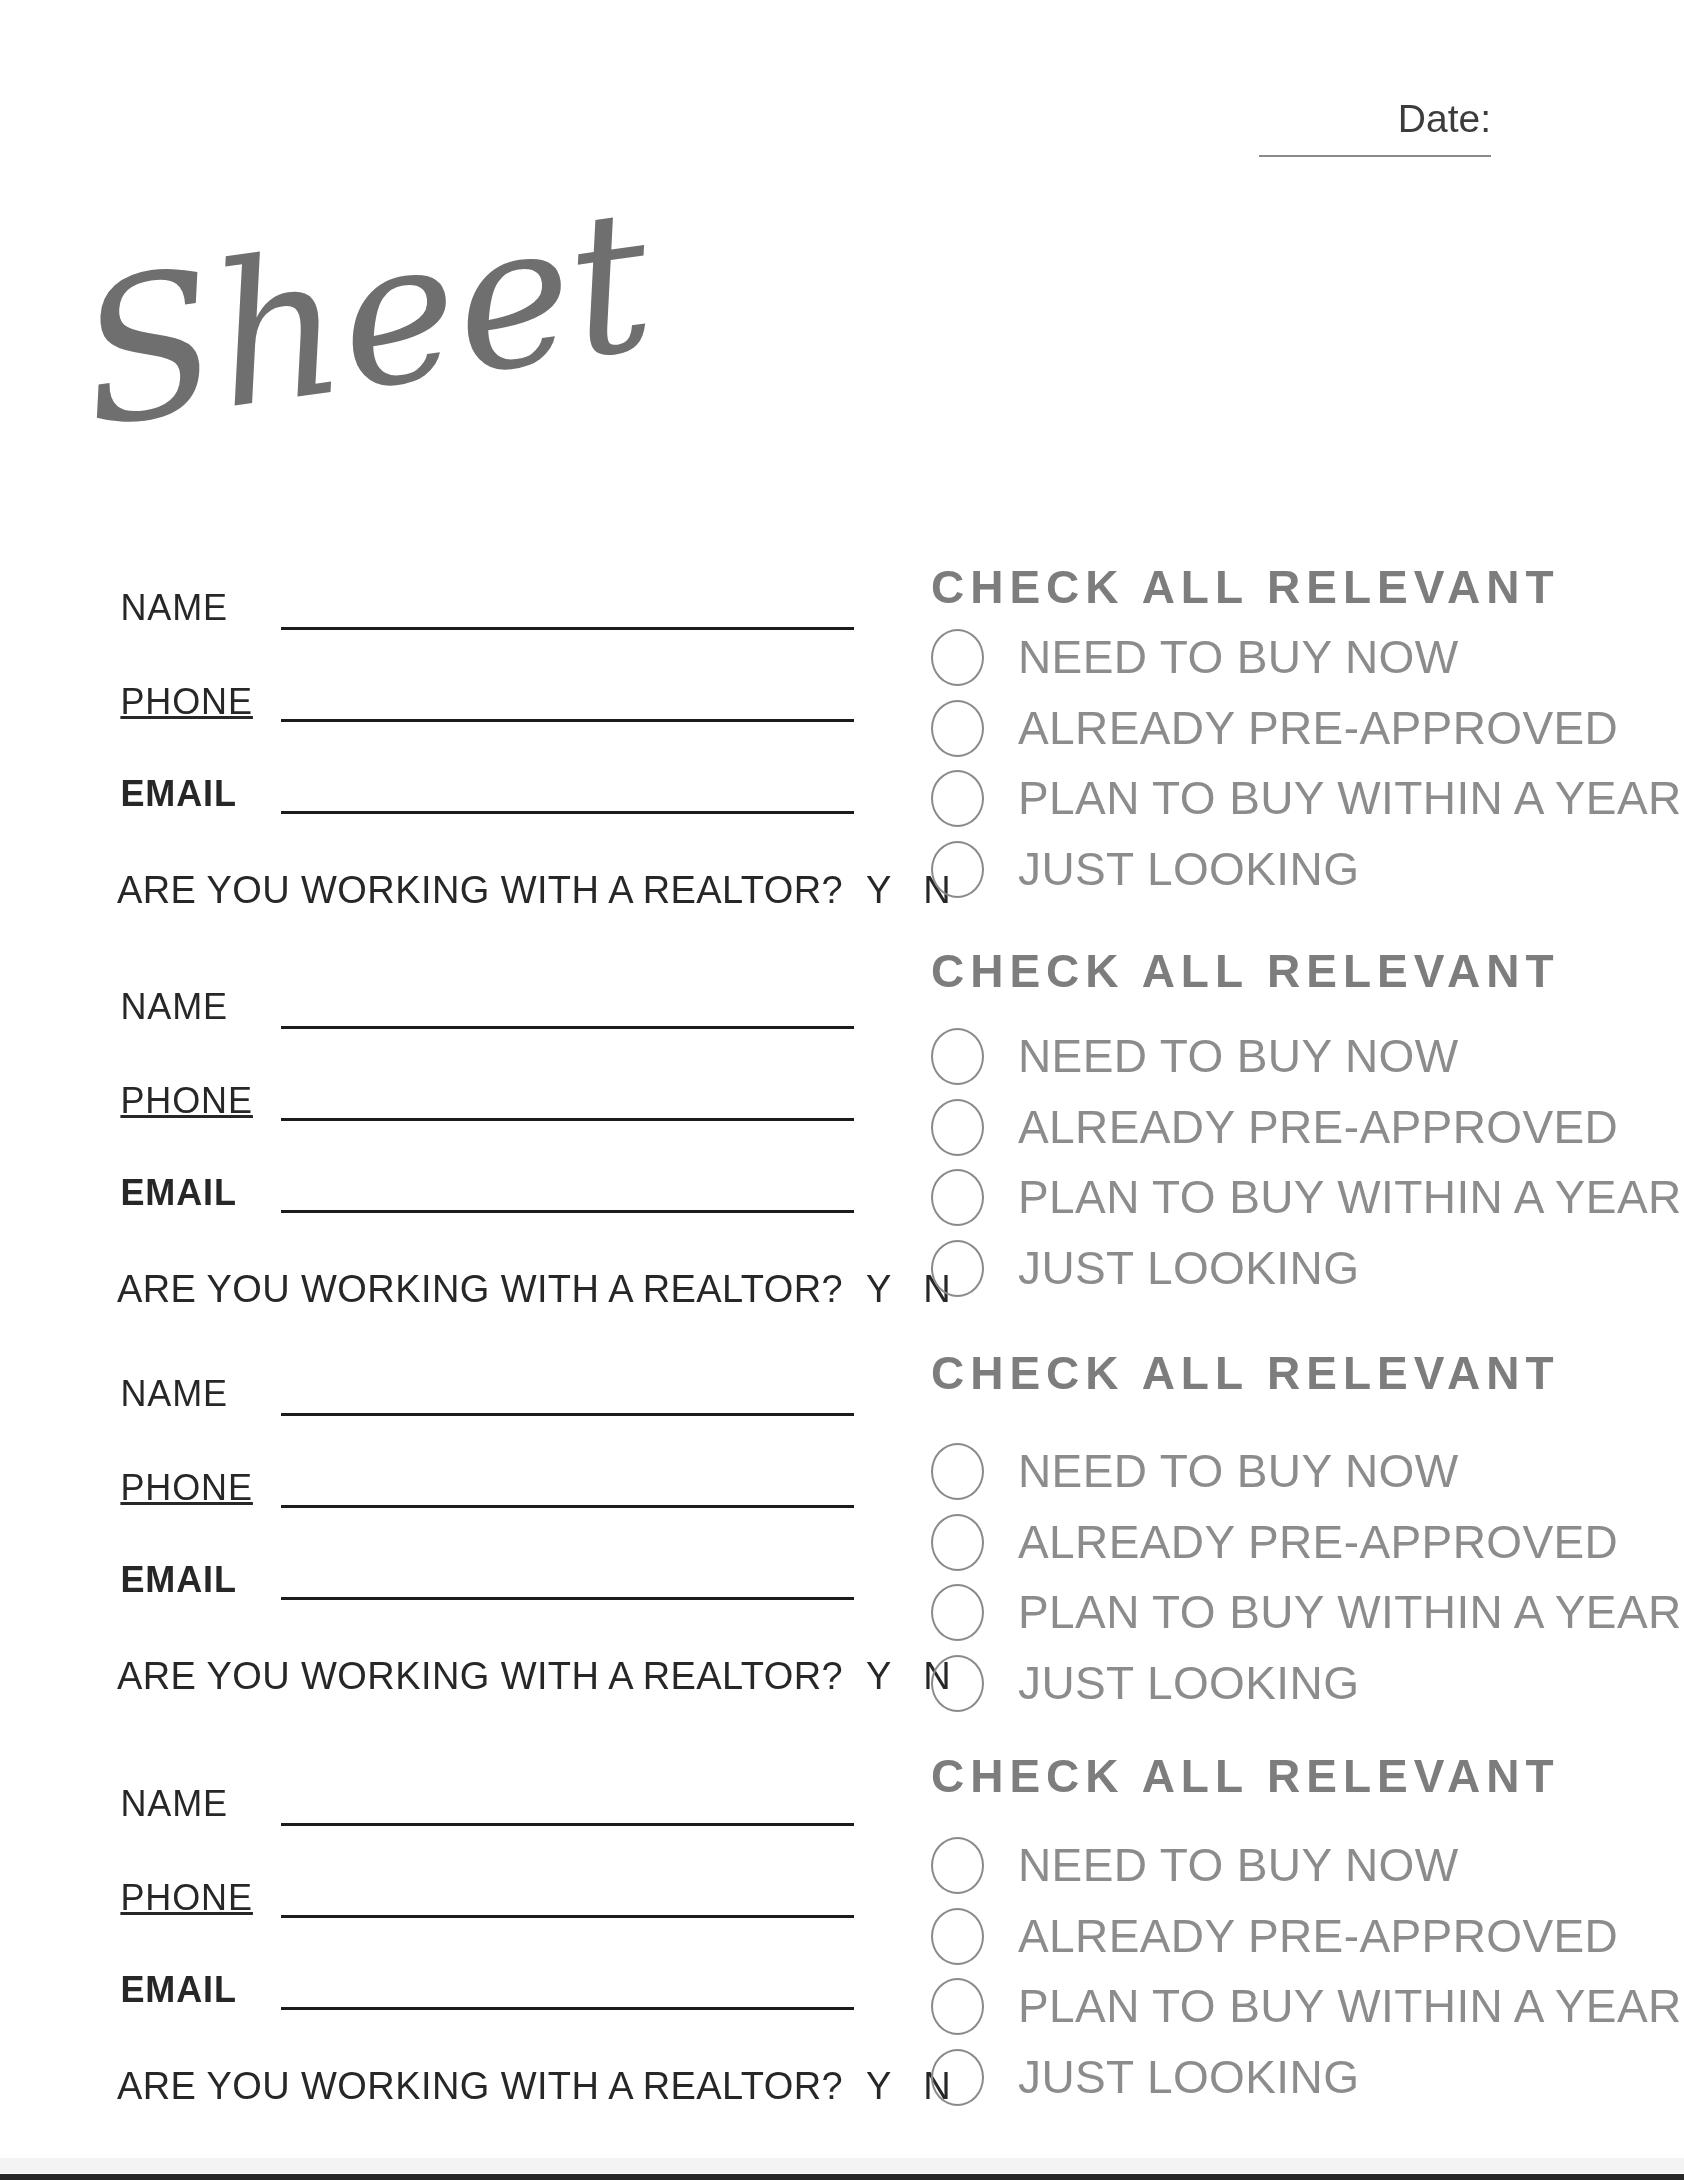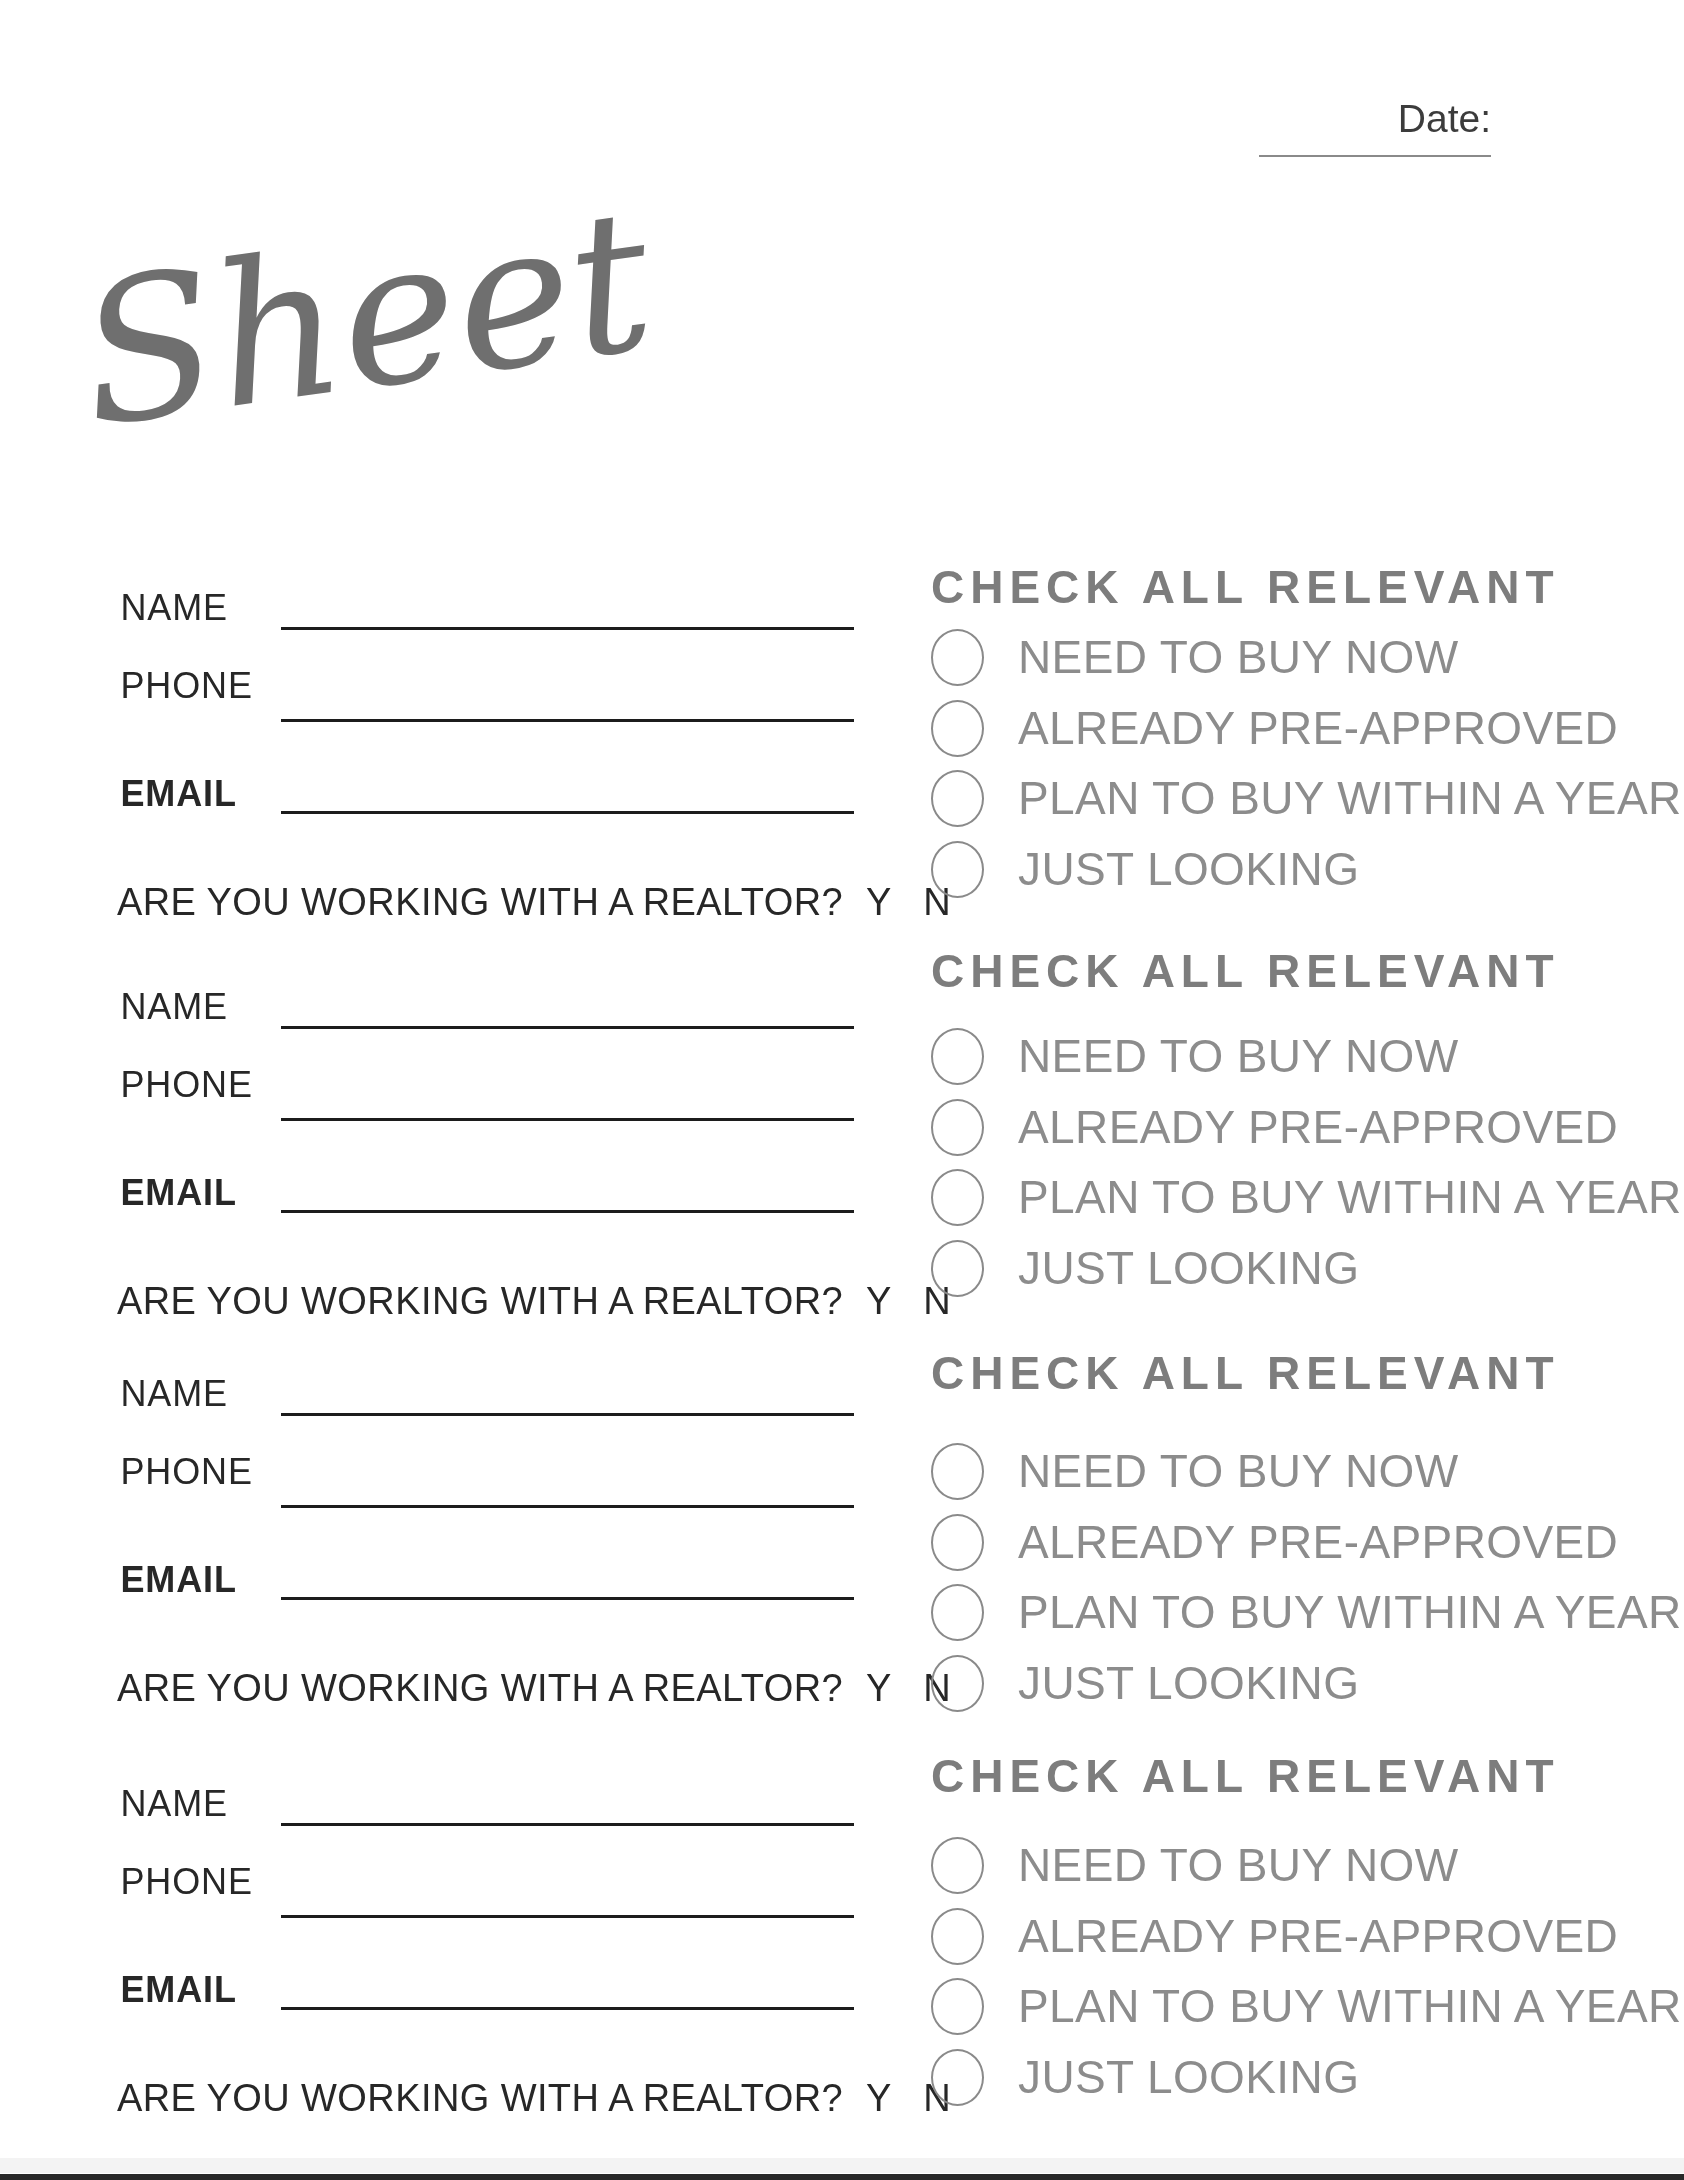--- a/index.html
+++ b/index.html
@@ -77,36 +77,35 @@
   }
   .f-line {
     position: absolute;
     left: 164px;
     width: 573px;
     height: 3.4px;
     background: var(--field_line, #1c1c1c);
   }
   .row-name  { top: 0; }
   .line-name { top: 37px; }
-  .row-phone  { top: 78px; }
+  .row-phone  { top: 94px; text-decoration: underline; }
   .line-phone { top: 129px; }
   .row-email  { top: 186px; font-weight: bold; }
   .line-email { top: 221px; }
   .realtor {
     position: absolute;
     left: 0;
     top: 279px;
     display: flex;
     align-items: baseline;
     font-size: 38px;
     font-weight: 300;
     letter-spacing: 0.4px;
     color: var(--field_label_text, #272727);
     white-space: nowrap;
-    margin-top: 12px;
   }
   .yn { margin-left: 23px; }
   .yn.n { margin-left: 31.5px; }
 
   
   .group {
     position: absolute;
     left: 931px;
     width: 698px;
   }

